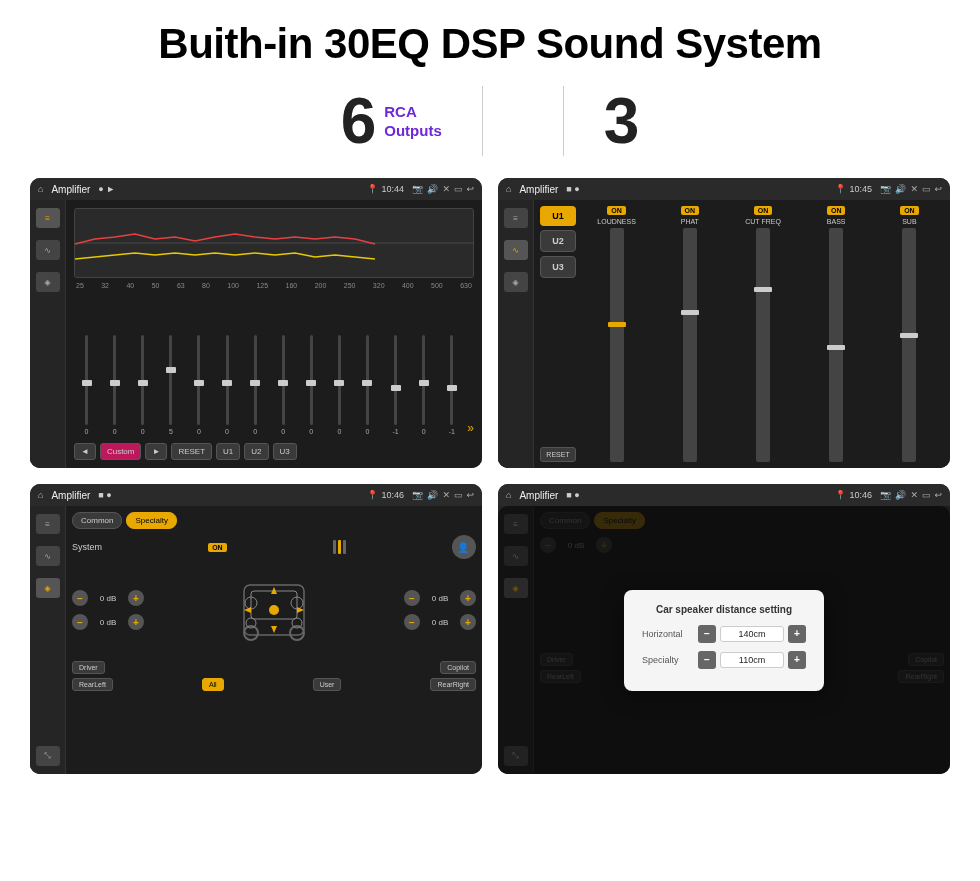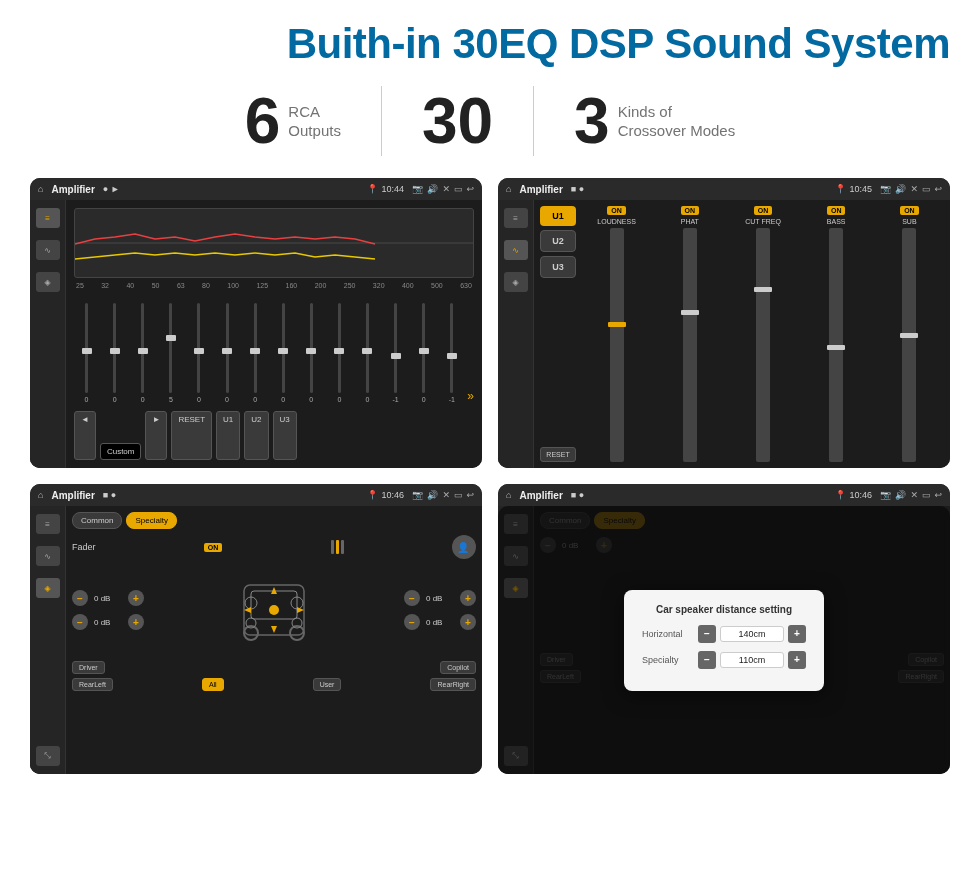--- a/index.html
+++ b/index.html
@@ -11,24 +11,24 @@
       overflow: hidden;
     }
 
     .page-wrapper {
       width: 980px;
       padding: 20px 30px;
     }
 
     
     .main-title {
-      text-align: right;
+      text-align: center;
       font-size: 42px;
       font-weight: 900;
-      color: #0369a1;
+      color: #000000;
       margin-bottom: 18px;
       letter-spacing: -0.5px;
     }
 
     
     .stats-row {
       display: flex;
       align-items: center;
       justify-content: center;
       margin-bottom: 22px;
@@ -44,23 +44,23 @@
 
     .stat-number {
       font-size: 64px;
       font-weight: 900;
       color: #222;
       line-height: 1;
     }
 
     .stat-label {
       font-size: 15px;
-      color: #737373;
+      color: #6d28d9;
       line-height: 1.3;
-      font-weight: 400;
+      font-weight: 700;
     }
 
     .stat-divider {
       width: 1px;
       height: 70px;
       background: #ccc;
     }
 
     
     .screenshots-grid {
@@ -81,21 +81,21 @@
     .screen-topbar {
       background: #2a2a2a;
       height: 22px;
       display: flex;
       align-items: center;
       padding: 0 8px;
       gap: 8px;
       font-size: 9px;
       color: #ccc;
     }
-    .topbar-title { font-size: 10px; font-weight: bold; color: #eee; }
+    .topbar-title { font-size: 10px; font-weight: normal; color: #eee; }
     .topbar-time { margin-left: auto; font-size: 9px; }
     .topbar-icons { display: flex; gap: 4px; font-size: 9px; color: #aaa; }
 
     
     .screen-content {
       display: flex;
       height: calc(100% - 22px);
       background: #1c1c1c;
     }
 
@@ -212,22 +212,21 @@
       background: #3a3a3a;
       border: 1px solid #555;
       border-radius: 3px;
       color: #ccc;
       font-size: 8px;
       padding: 3px 6px;
       text-align: center;
     }
 
     .ctrl-btn.active-btn {
-      background: #000000;
-      margin-top: 32px;
+      background: #be185d;
     }
 
     
     .crossover-main {
       flex: 1;
       padding: 6px;
       display: flex;
       gap: 6px;
     }
 
@@ -364,20 +363,21 @@
       justify-content: center;
       font-size: 10px;
       color: #e8a800;
       font-weight: bold;
     }
 
     .db-value {
       font-size: 8px;
       color: #ccc;
       width: 28px;
+      text-align: center;
     }
 
     .zone-btn {
       background: #3a3a3a;
       border: 1px solid #555;
       border-radius: 3px;
       color: #ccc;
       font-size: 7px;
       padding: 2px 6px;
     }
@@ -482,26 +482,24 @@
 
   <h1 class="main-title">Buith-in 30EQ DSP Sound System</h1>
 
   <div class="stats-row">
     <div class="stat-item">
       <span class="stat-number">6</span>
       <span class="stat-label">RCA<br>Outputs</span>
     </div>
     <div class="stat-divider"></div>
     <div class="stat-item">
-      <span class="stat-number">30</span>
     </div>
     <div class="stat-divider"></div>
     <div class="stat-item">
       <span class="stat-number">3</span>
-      <span class="stat-label">Kinds of<br>Crossover Modes</span>
     </div>
   </div>
 
   <div class="screenshots-grid">
 
     <div class="screen-card">
       <div class="screen-topbar">
         <span>⌂</span>
         <span class="topbar-title">Amplifier</span>
         <span>● ►</span>
@@ -747,21 +745,21 @@
           <div style="margin-top:auto;" class="sidebar-icon">⤡</div>
         </div>
         <div class="fader-main">
 
           <div class="fader-tabs">
             <div class="tab-btn">Common</div>
             <div class="tab-btn active">Specialty</div>
           </div>
 
           <div class="fader-header">
-            <span class="fader-label">Fader</span>
+            <span class="fader-label">System</span>
             <span class="fader-on-badge">ON</span>
             <div style="display:flex;gap:2px;">
               <div style="width:3px;height:14px;background:#666;border-radius:1px;"></div>
               <div style="width:3px;height:14px;background:#e8a800;border-radius:1px;"></div>
               <div style="width:3px;height:14px;background:#666;border-radius:1px;"></div>
             </div>
             <div class="fader-avatar">👤</div>
           </div>
 
           <div style="display:flex;gap:8px;">

